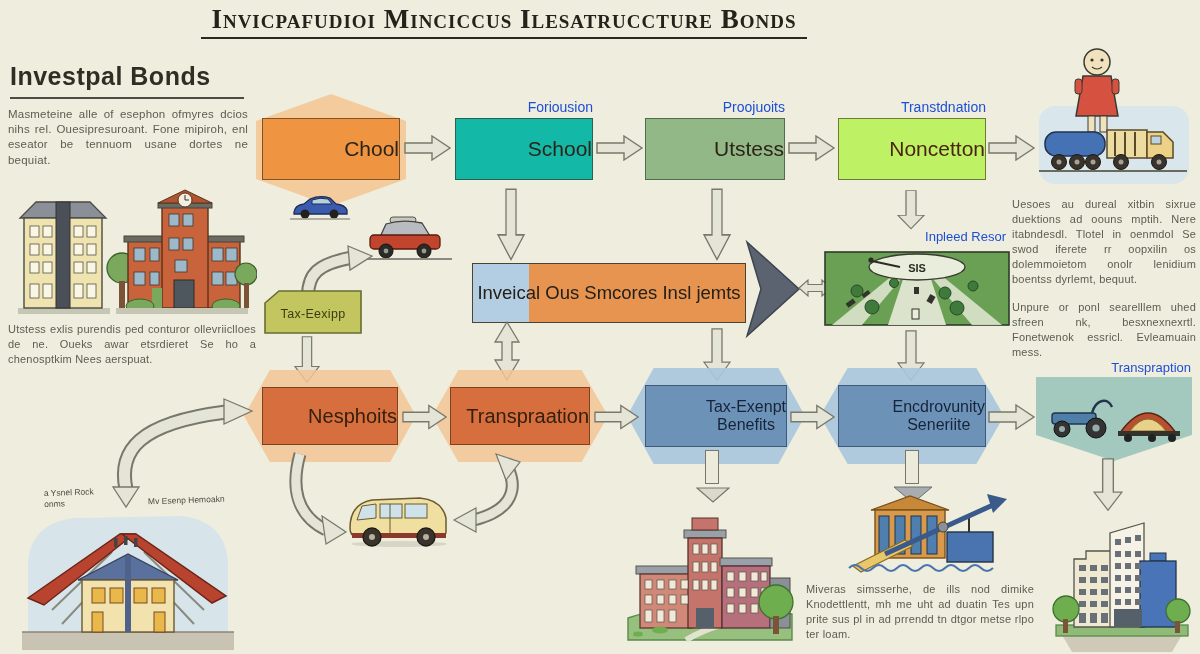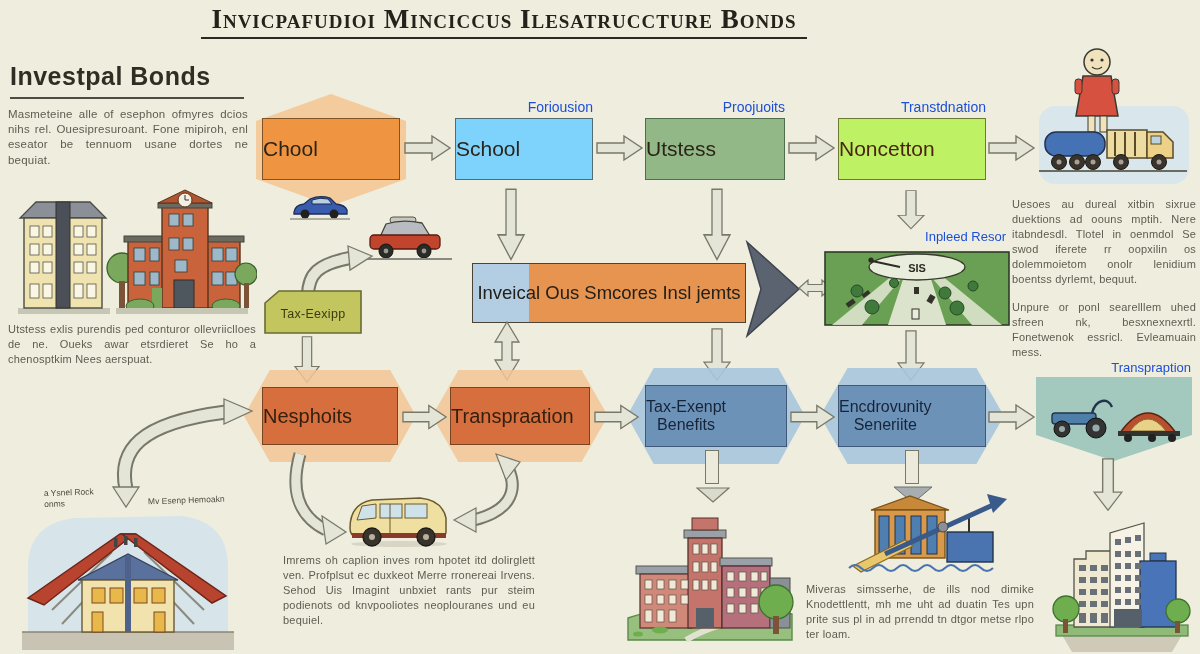--- a/index.html
+++ b/index.html
@@ -9,23 +9,23 @@
   .abs{position:absolute}
   .title{width:1008px;top:4px;text-align:center;font-family:"Liberation Serif",serif;
          font-variant:small-caps;font-weight:700;font-size:27px;color:#23231b;letter-spacing:1px}
   .title span{display:inline-block;border-bottom:2px solid #2a2a22;padding:0 10px 2px}
   .h1{font-size:25px;font-weight:700;color:#2e2e24;letter-spacing:.5px}
   .rule{height:2px;background:#4c4c42}
   .txt{color:#5c5c50;font-size:11.5px;line-height:1.32;text-align:justify;letter-spacing:.2px}
   .txt.sm{font-size:11px;line-height:1.36}
   .cap{font-size:14px;color:#1d4ed8;text-align:right}
   .cap.sm{font-size:13px}
-  .flow-box{display:flex;align-items:center;justify-content:flex-start;text-align:center;
+  .flow-box{display:flex;align-items:center;justify-content:flex-end;text-align:center;
             border:1.6px solid rgba(55,40,20,.6);font-size:21px;color:#2c2418}
-  .flow-box.amber{background:#7dd3fc}
+  .flow-box.amber{background:#14b8a6}
   .flow-box.orange1{background:#ef9440}
   .flow-box.green{background:#92b888;border-color:rgba(35,60,35,.6)}
   .flow-box.brown{background:#bef264;color:#4a2410}
   .flow-box.orange2{background:#d66f3d;color:#35200f;font-size:20px}
   .flow-box.blue{background:#6d92b7;border-color:rgba(25,40,70,.55);color:#16243a;font-size:16px;line-height:1.15}
   .hex{clip-path:polygon(0 50%,15% 0,85% 0,100% 50%,85% 100%,15% 100%)}
   .hexo{background:rgba(243,196,150,.85)}
   .hexb{background:rgba(168,197,221,.9)}
   .diamond{clip-path:polygon(50% 0,100% 24%,100% 76%,50% 100%,0 76%,0 24%);background:rgba(245,190,132,.72)}
   .tagtxt{font-size:12.5px;color:#3a3c14;letter-spacing:.3px}
@@ -368,21 +368,20 @@
     <polygon points="20,22 34,20 34,34 15,36" fill="#cfe2ea" stroke="#6a5a30" stroke-width="1"></polygon>
     <rect x="38" y="20" width="22" height="14" fill="#cfe2ea" stroke="#6a5a30"></rect>
     <rect x="63" y="20" width="22" height="14" fill="#cfe2ea" stroke="#6a5a30"></rect>
     <line x1="48" y1="20" x2="48" y2="50" stroke="#6a5a30" stroke-width="1"></line>
     <rect x="10" y="49" width="94" height="5" fill="#8a3a2a"></rect>
     <circle cx="30" cy="53" r="9" fill="#38342c" stroke="#1c1a16" stroke-width="1.3"></circle>
       <circle cx="30" cy="53" r="3" fill="#b8b0a0"></circle>
     <circle cx="84" cy="53" r="9" fill="#38342c" stroke="#1c1a16" stroke-width="1.3"></circle>
       <circle cx="84" cy="53" r="3" fill="#b8b0a0"></circle>
   </svg>
-  <div class="abs txt sm" style="left:283px;top:553px;width:252px">Imrems oh caplion inves rom hpotet itd dolirglett ven. Profplsut ec duxkeot Merre rronereai Irvens. Sehod Uis Imagint unbxiet rants pur steim podienots od knvpooliotes neoplouranes und eu bequiel.</div>
 
   <svg class="abs" style="left:626px;top:502px" width="168" height="140" viewBox="0 0 168 140">
     <path d="M2,116 Q60,96 166,112 V138 H2 Z" fill="#97c07e" stroke="#5a8a4a" stroke-width="1.4"></path>
     <path d="M60,138 Q96,116 162,112" stroke="#dfe3cf" stroke-width="6" fill="none"></path>
     <rect x="10" y="64" width="60" height="8" fill="#9aa0a8" stroke="#55554a"></rect>
     <rect x="14" y="72" width="52" height="54" fill="#d08878" stroke="#5a3a34" stroke-width="1.3"></rect>
     <rect x="58" y="28" width="42" height="8" fill="#9aa0a8" stroke="#55554a"></rect>
     <rect x="66" y="16" width="26" height="12" fill="#c4746a" stroke="#55302c"></rect>
     <rect x="62" y="36" width="34" height="90" fill="#c4746a" stroke="#55302c" stroke-width="1.3"></rect>
     <rect x="94" y="56" width="52" height="8" fill="#9aa0a8" stroke="#55554a"></rect>

